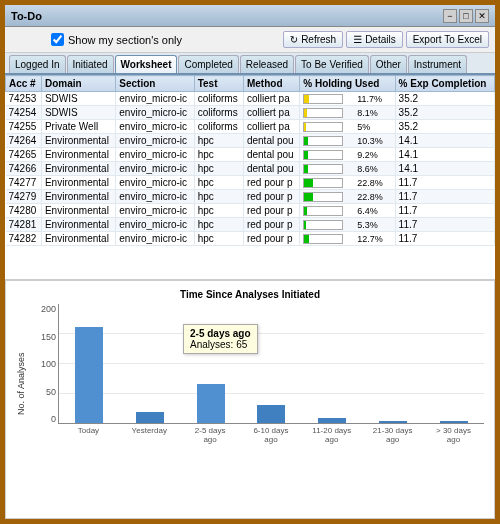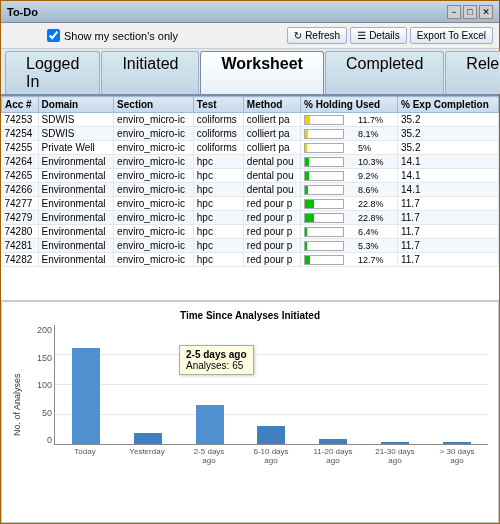--- a/index.html
+++ b/index.html
@@ -7,21 +7,21 @@
       font-family: Arial, sans-serif;
       font-size: 11px;
       background: #f0f0f0;
       width: 500px;
       height: 524px;
       overflow: hidden;
     }
     .window {
       width: 500px;
       height: 524px;
-      border: 1px solid #a16207;
+      border: 5px solid #a16207;
       background: #f0f0f0;
       display: flex;
       flex-direction: column;
     }
     .title-bar {
       background: linear-gradient(to bottom, #c8d8e8, #a0b8d0);
       padding: 3px 6px;
       display: flex;
       align-items: center;
       justify-content: space-between;
@@ -78,22 +78,22 @@
       border-radius: 2px;
     }
     .tabs-bar {
       display: flex;
       background: #e0e8f0;
       border-bottom: 2px solid #7090b0;
       padding: 2px 4px 0 4px;
       gap: 1px;
     }
     .tab {
-      padding: 3px 20px;
-      font-size: 16px;
+      padding: 3px 5px;
+      font-size: 10px;
       cursor: pointer;
       border: 1px solid #aab;
       border-bottom: none;
       background: linear-gradient(to bottom, #d8e8f0, #c0d4e4);
       border-radius: 3px 3px 0 0;
     }
     .tab.active {
       background: linear-gradient(to bottom, #ffffff, #e8f0f8);
       border-color: #7090b0;
       font-weight: bold;

